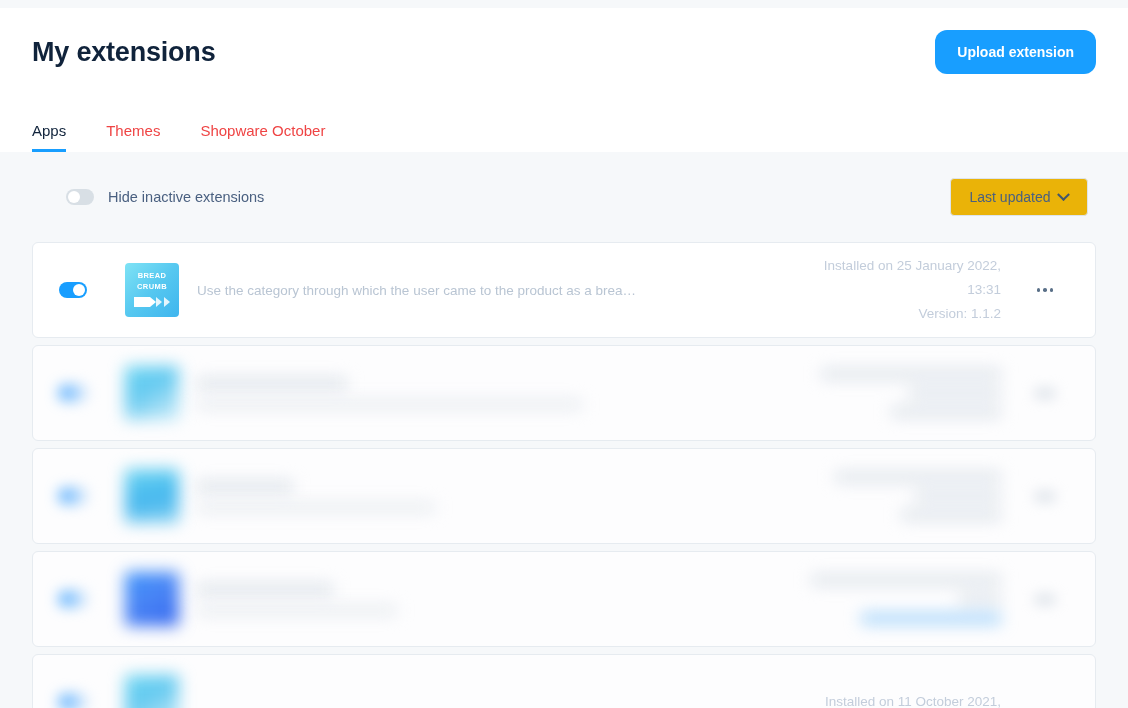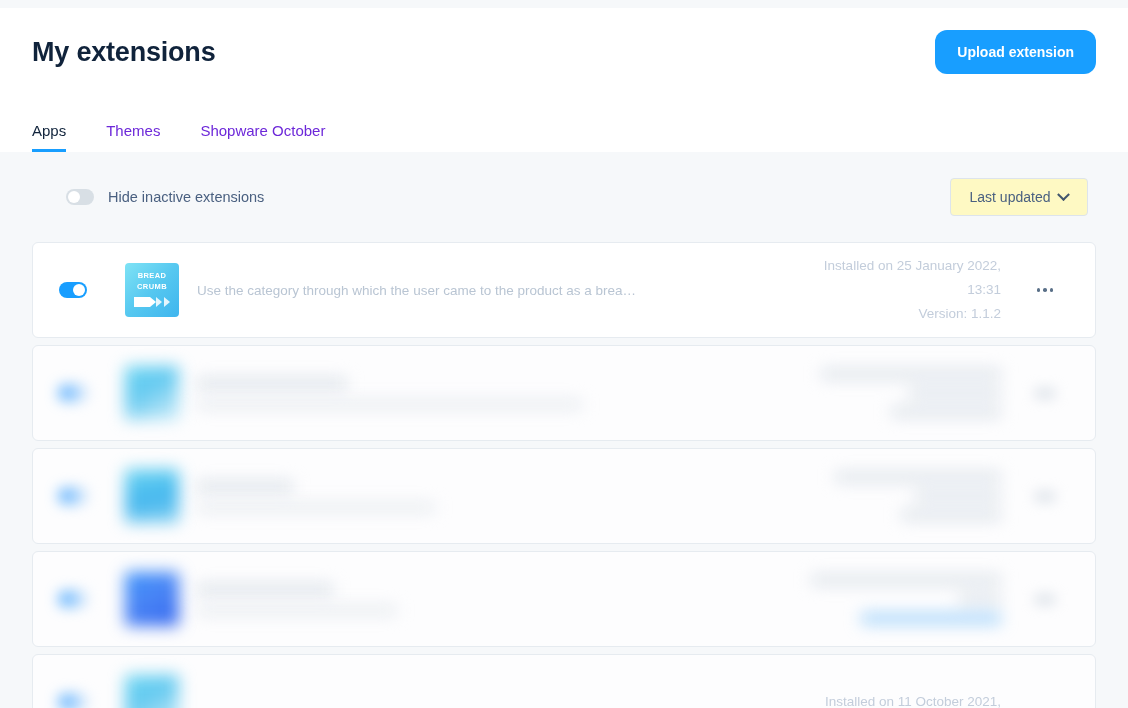--- a/index.html
+++ b/index.html
@@ -50,21 +50,21 @@
   .tabs {
     display: flex;
     align-items: flex-end;
     gap: 40px;
     position: absolute;
     left: 32px;
     bottom: 0;
   }
   .tab {
     font-size: 15px;
-    color: #6d28d9;
+    color: #ef4444;
     padding-bottom: 10px;
     border-bottom: 3px solid transparent;
     cursor: pointer;
     white-space: nowrap;
   }
   .tab.active {
     color: #10233b;
     border-bottom-color: #189eff;
   }
 
@@ -100,21 +100,21 @@
     background: #ffffff;
   }
   .switch.on { background: #189eff; }
   .switch.on .knob { left: auto; right: 2px; }
   .switch-label {
     font-size: 14.5px;
     color: #4a6080;
   }
   .sort-select {
     border: 1px solid #dde4ec;
-    background: #fef9c3;
+    background: #eab308;
     border-radius: 4px;
     height: 38px;
     padding: 0 16px;
     display: flex;
     align-items: center;
     gap: 9px;
     cursor: pointer;
     min-width: 138px;
     justify-content: center;
   }

